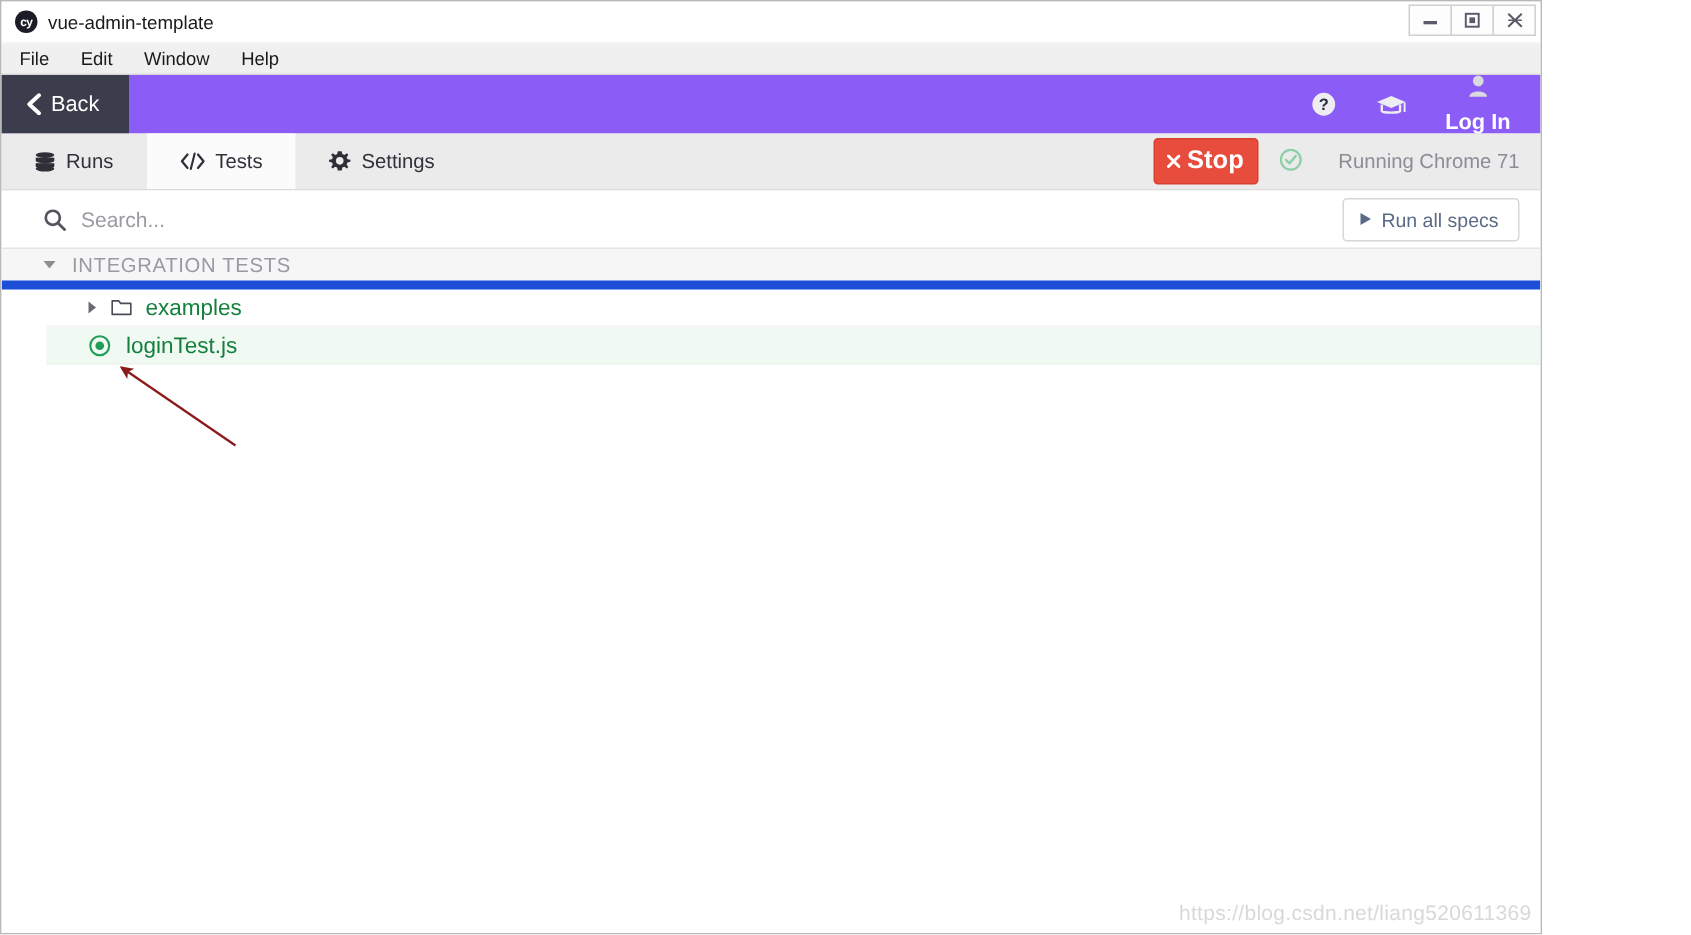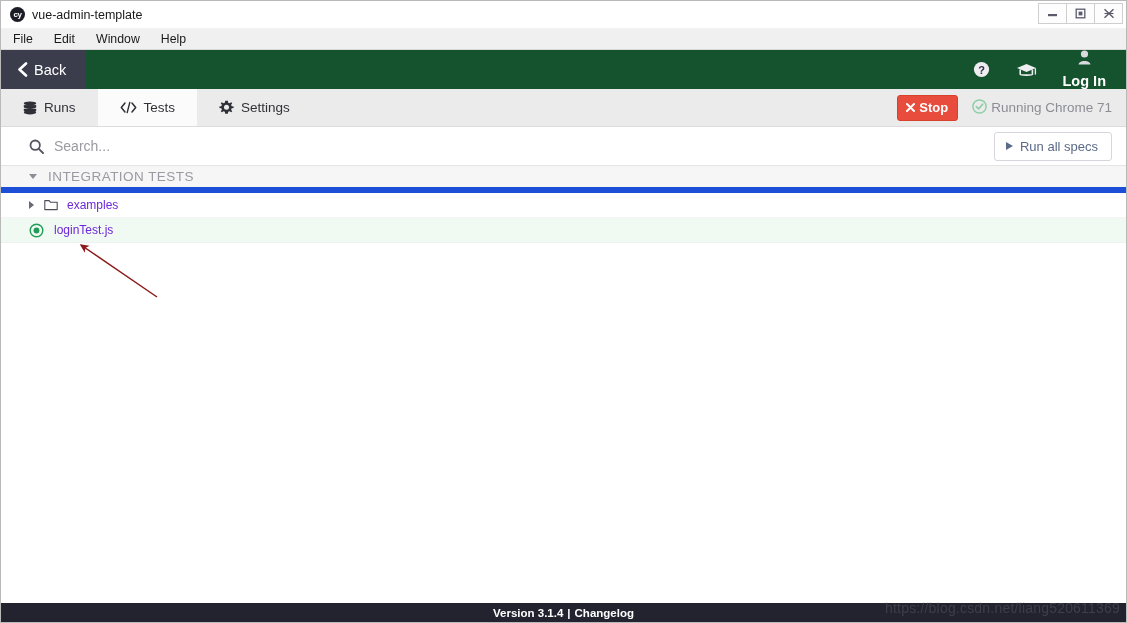--- a/index.html
+++ b/index.html
@@ -9,21 +9,21 @@
     width: 1127px;
     height: 623px;
     overflow: hidden;
     background: #ffffff;
     font-family: "Liberation Sans", sans-serif;
     -webkit-font-smoothing: antialiased;
   }
 
   .app-window {
     position: relative;
-    width: 1127px;
+    width: 1028px;
     height: 623px;
     background: #ffffff;
     border: 1px solid #b9b9b9;
     display: flex;
     flex-direction: column;
     overflow: hidden;
   }
 
   
   .titlebar {
@@ -93,21 +93,21 @@
     font-size: 12.3px;
     color: #1a1a1a;
     line-height: 1;
     cursor: default;
     text-align: right;
   }
 
   
   .header {
     height: 39px;
-    background: #14532d;
+    background: #8b5cf6;
     display: flex;
     align-items: stretch;
     justify-content: space-between;
     flex: 0 0 auto;
   }
   .back-btn {
     background: #3b3d4d;
     display: flex;
     align-items: center;
     gap: 6px;
@@ -166,34 +166,34 @@
   .tab .ticon { display: flex; align-items: center; color: #2f2f38; }
   .tabbar-right {
     display: flex;
     align-items: center;
     gap: 14px;
     padding-right: 14px;
   }
   .stop-btn {
     background: #e84c3d;
     color: #ffffff;
-    font-size: 13px;
+    font-size: 17px;
     font-weight: bold;
     border-radius: 3px;
     padding: 4px 9px 5px 8px;
     display: flex;
     align-items: center;
     gap: 4px;
     cursor: pointer;
     border: 1px solid #d9412f;
   }
   .browser-status {
     display: flex;
     align-items: center;
-    gap: 4px;
+    gap: 24px;
     font-size: 13.5px;
     color: #8d8d96;
     cursor: pointer;
   }
 
   
   .searchrow {
     height: 39px;
     background: #ffffff;
     border-bottom: 1px solid #e4e4e4;
@@ -273,24 +273,25 @@
     border-left: 5px solid #6a6a74;
     border-top: 4px solid transparent;
     border-bottom: 4px solid transparent;
   }
   .spec-row {
     height: 25px;
     display: flex;
     align-items: center;
     gap: 10px;
     padding-left: 28px;
-    font-size: 12px;
-    color: #6d28d9;
+    font-size: 15px;
+    color: #15803d;
     cursor: pointer;
     border-bottom: 1px solid #f4f4f4;
+    margin-left: 30px;
   }
   .spec-row.folder { padding-left: 28px; }
   .spec-row.active { background: #f1f9f3; border-bottom-color: #eaf4ec; }
   .folder-icon { display: flex; align-items: center; color: #4d4d58; }
   .run-dot { display: flex; align-items: center; }
   .spec-name { line-height: 1; }
   .spec-row.folder .spec-name { margin-left: -1px; }
 
   
   .annotation {
@@ -513,19 +514,14 @@
     <defs>
       <marker id="arrowhead" markerWidth="7" markerHeight="7" refX="5.4" refY="3.2" orient="auto">
         <path d="M0.4,0.4 L6.4,3.2 L0.4,6 L1.9,3.2 Z" fill="#8b1a1a"></path>
       </marker>
     </defs>
     <line x1="156" y1="296" x2="80" y2="244" stroke="#8b1a1a" stroke-width="1.5" marker-end="url(#arrowhead)"></line>
   </svg>
 
   <div class="watermark">https://blog.csdn.net/liang520611369</div>
 
-  <div class="footer">
-    <span>Version 3.1.4</span>
-    <span class="sep">|</span>
-    <a>Changelog</a>
-  </div>
 
 </div>
 
 </body></html>

